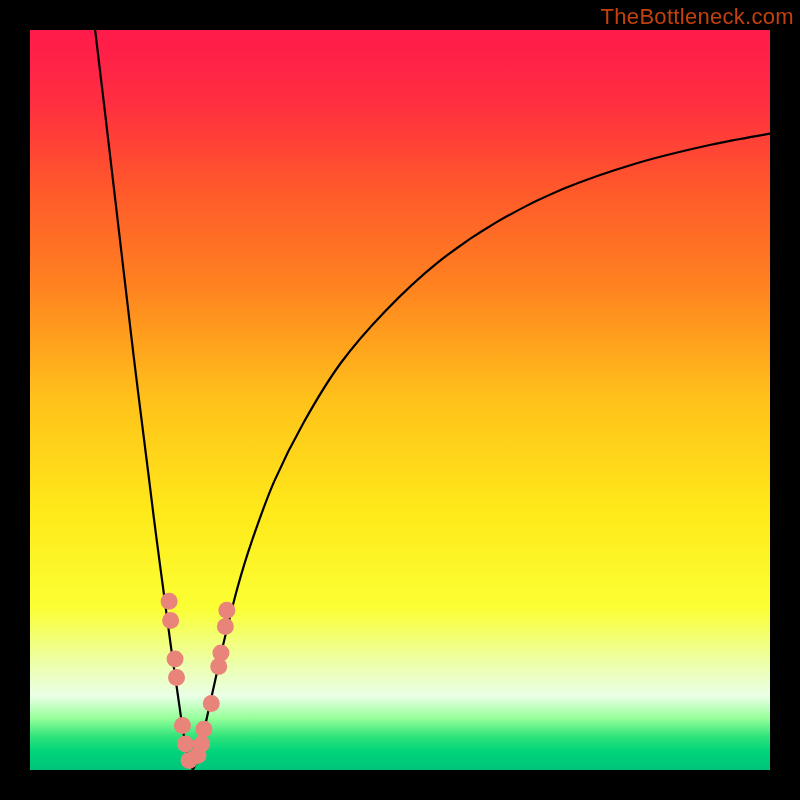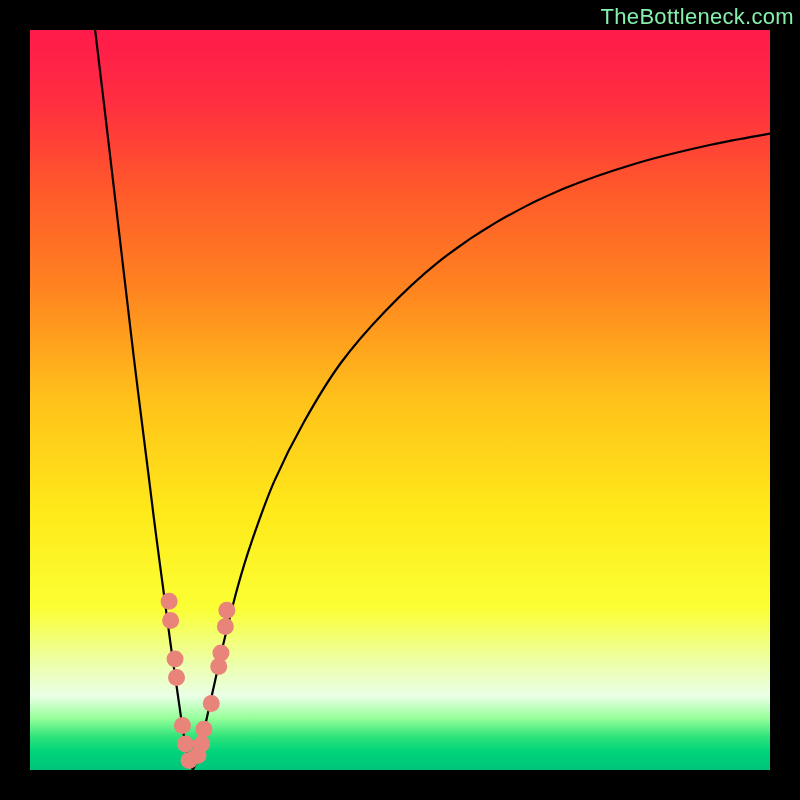--- a/index.html
+++ b/index.html
@@ -29,21 +29,21 @@
     width: 100%;
     height: 100%;
   }
   .watermark {
     position: absolute;
     top: 4px;
     right: 6px;
     font-family: Arial, Helvetica, sans-serif;
     font-size: 22px;
     font-weight: 500;
-    color: #86efac;
+    color: #c2410c;
     letter-spacing: 0.3px;
     user-select: none;
   }
 </style>
 </head>
 <body>
 
 <div class="frame">
 
   <div class="plot">

